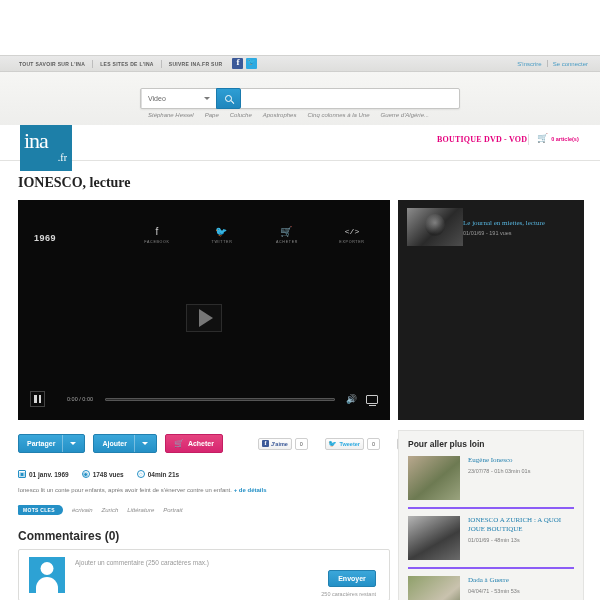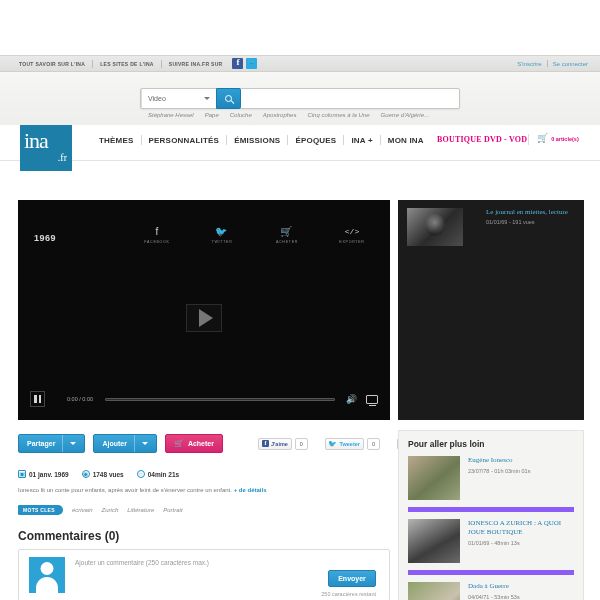--- a/index.html
+++ b/index.html
@@ -287,41 +287,41 @@
   .cm-remaining {
     position: absolute; right: 13px; top: 41px; font-size: 5.5px; color: #9a9a9a;
   }
 
   
   .side { position: absolute; left: 398px; top: 200px; width: 186px; }
   .side-dark {
     background: #1b1b1b; padding: 8px 9px 10px 9px; height: 220px;
   }
   .side-h-dark { color: #fff; font-size: 8.5px; font-weight: bold; margin-bottom: 6px; }
-  .side-item { display: flex; gap: 23px; margin-bottom: 8px; }
+  .side-item { display: flex; gap: 0; margin-bottom: 8px; align-items: center; }
   .thumb { width: 56px; height: 38px; flex: none; position: relative; overflow: hidden; }
   .thumb-bw { background: linear-gradient(135deg,#8c8c8c,#2a2a2a 55%,#4d4d4d); }
   .thumb-bw2 { background: linear-gradient(150deg,#b5b5b5,#3d3d3d 60%,#6a6a6a); }
   .thumb-col { background: linear-gradient(140deg,#b9a88e,#6d7a52 55%,#9aa37e); }
   .thumb-col2 { background: linear-gradient(140deg,#8fa06a,#c9c2ae 60%,#5d6b46); }
   .thumb::after {
     content: ""; position: absolute; left: 50%; top: 45%; transform: translate(-50%,-50%);
     width: 20px; height: 22px; border-radius: 50%;
     background: radial-gradient(circle at 50% 40%, rgba(255,255,255,.35), rgba(0,0,0,.15) 70%);
   }
   .it-title-dark {
     color: #57b4dd; font-size: 7px; font-family: "Liberation Serif", serif;
     line-height: 9px; margin-bottom: 2px; cursor: pointer;
   }
   .it-sub-dark { color: #9b9b9b; font-size: 5.5px; }
   .side-light {
     background: #f4f4f2; border: 1px solid #e3e3e1; padding: 8px 9px 6px 9px; margin-top: 10px;
   }
   .side-h-light { color: #2c2c2c; font-size: 8.5px; font-weight: bold; margin-bottom: 7px; }
-  .side-row { display: flex; gap: 8px; padding-bottom: 7px; margin-bottom: 7px; border-bottom: 5px solid #8b5cf6; }
+  .side-row { display: flex; gap: 8px; padding-bottom: 7px; margin-bottom: 7px; border-bottom: 2px solid #8b5cf6; }
   .side-row:last-child { border-bottom: 0; }
   .thumb-lg { width: 52px; height: 44px; flex: none; position: relative; overflow: hidden; }
   .it-title-light {
     color: #1f7fae; font-size: 7px; font-family: "Liberation Serif", serif;
     line-height: 9px; margin-bottom: 3px; cursor: pointer;
   }
   .it-sub-light { color: #7d7d7d; font-size: 5.5px; }
   .top-white { position: absolute; left: 0; top: 0; width: 600px; height: 55px; background: #fff; }
 </style>
 </head>
@@ -368,41 +368,29 @@
       <span>Cinq colonnes à la Une</span>
       <span>Guerre d'Algérie...</span>
     </div>
   </div>
 
   <div class="main-nav">
     <div class="logo">
       <div class="logo-ina">ina</div>
       <div class="logo-fr">.fr</div>
     </div>
-    <div class="nav-items">
-      <a class="nav-item">THÈMES</a>
-      <span class="nav-divider"></span>
-      <a class="nav-item">PERSONNALITÉS</a>
-      <span class="nav-divider"></span>
-      <a class="nav-item">ÉMISSIONS</a>
-      <span class="nav-divider"></span>
-      <a class="nav-item">ÉPOQUES</a>
-      <span class="nav-divider"></span>
-      <a class="nav-item">INA +</a>
-      <span class="nav-divider"></span>
-      <a class="nav-item">MON INA</a>
-    </div>
     <a class="boutique">BOUTIQUE DVD - VOD</a>
     <span class="cart-sep"></span>
     <div class="cart">
       <span class="cart-ic">🛒</span>
       <span class="cart-txt">0 article(s)</span>
     </div>
   </div>
 
+  <h1 class="page-title">IONESCO, lecture</h1>
 
   <div class="player">
     <div class="player-year">1969</div>
     <div class="share-row">
       <div class="share-item">
         <span class="share-glyph">f</span>
         <span class="share-label">FACEBOOK</span>
       </div>
       <div class="share-item">
         <span class="share-glyph">🐦</span>

